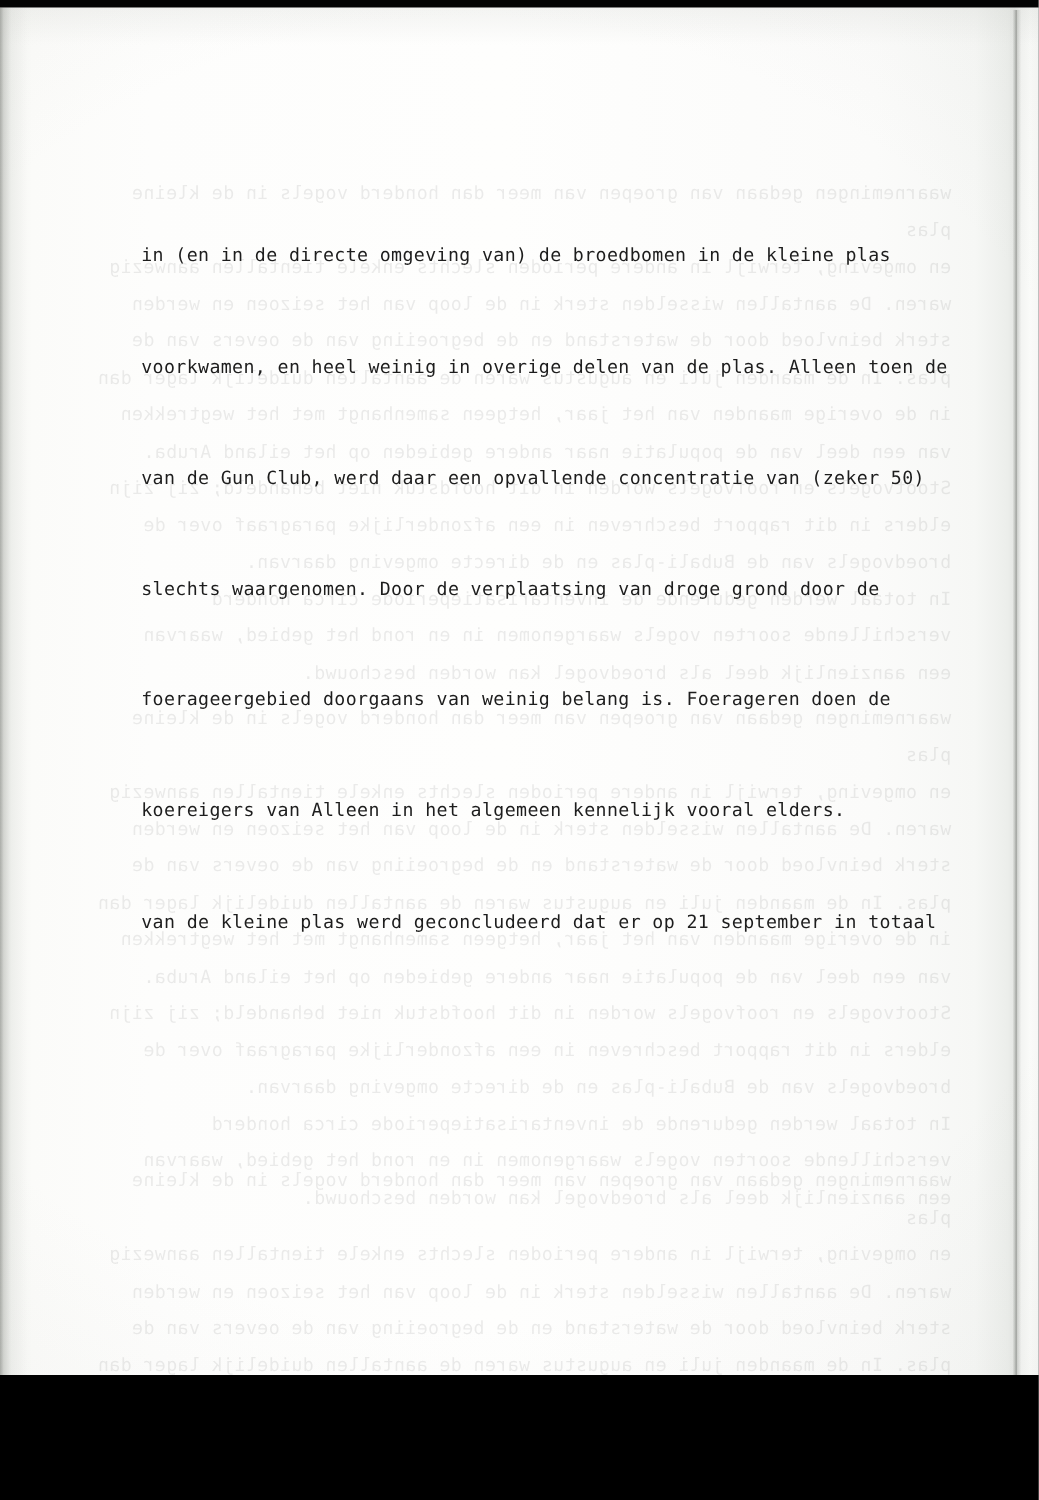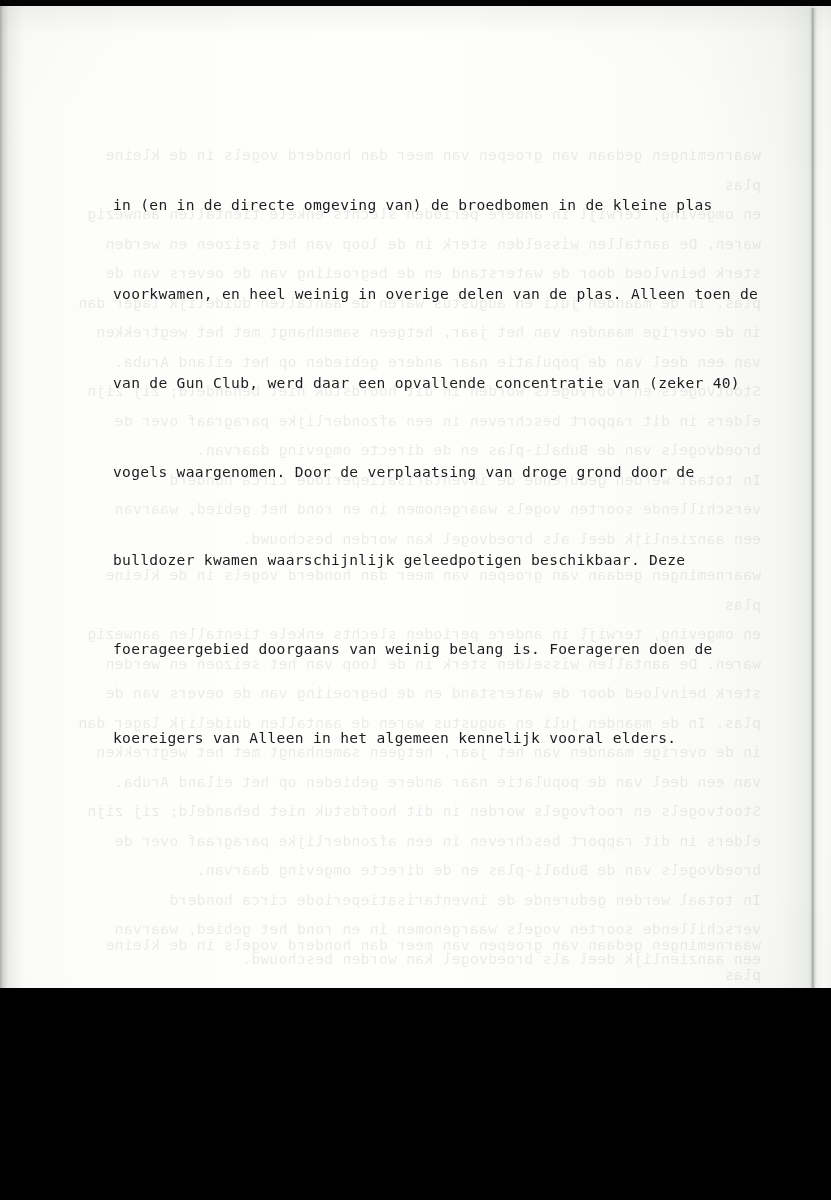--- a/index.html
+++ b/index.html
@@ -4,21 +4,21 @@
 <style>
   * { box-sizing: border-box; }
   html, body {
     margin: 0;
     padding: 0;
     background: #000000;
   }
   #scan-page {
     position: relative;
     width: 831px;
-    height: 988px;
+    height: 1100px;
     overflow: hidden;
     background: #ffffff;
     font-family: "DejaVu Sans Mono", "Liberation Mono", monospace;
   }
   
   .scan-band {
     position: absolute;
     left: 0;
     width: 831px;
     background: #030303;
@@ -180,25 +180,25 @@
 
   <div class="paper-grain"></div>
   <div class="binding-edge"></div>
   <div class="gutter-line"></div>
 
   <div class="text-body">
 
     <p class="para">
       <span class="line">in (en in de directe omgeving van) de broedbomen in de kleine plas</span>
       <span class="line">voorkwamen, en heel weinig in overige delen van de plas. Alleen toen de</span>
-      <span class="line">van de Gun Club, werd daar een opvallende concentratie van (zeker 40)</span>
-      <span class="line">vogels waargenomen. Door de verplaatsing van droge grond door de</span>
-      <span class="line">bulldozer kwamen waarschijnlijk geleedpotigen beschikbaar. Deze</span>
+      <span class="line">van de Gun Club, werd daar een opvallende concentratie van (zeker 50)</span>
+      <span class="line">slechts waargenomen. Door de verplaatsing van droge grond door de</span>
       <span class="line">foerageergebied doorgaans van weinig belang is. Foerageren doen de</span>
       <span class="line">koereigers van Alleen in het algemeen kennelijk vooral elders.</span>
+      <span class="line">van de kleine plas werd geconcludeerd dat er op 21 september in totaal</span>
       
       
     </p>
 
   </div>
 
   <div class="scan-band bottom"></div>
 </div>
 
 </body></html>

